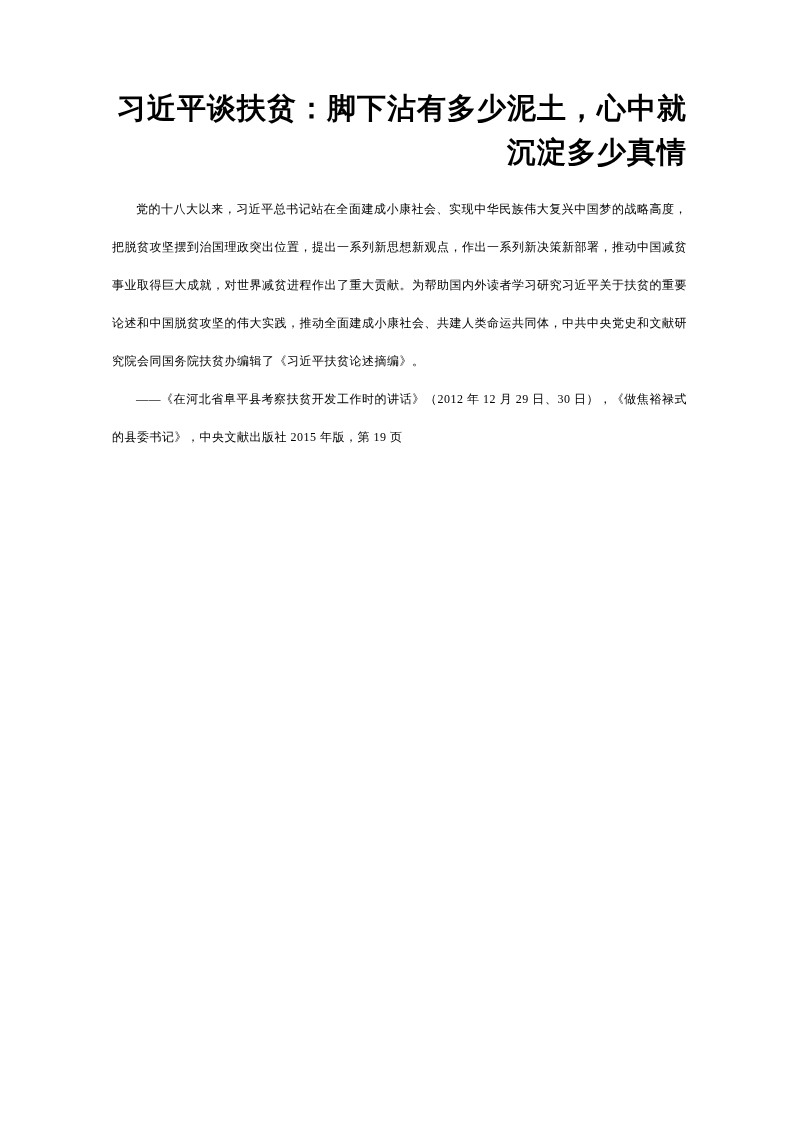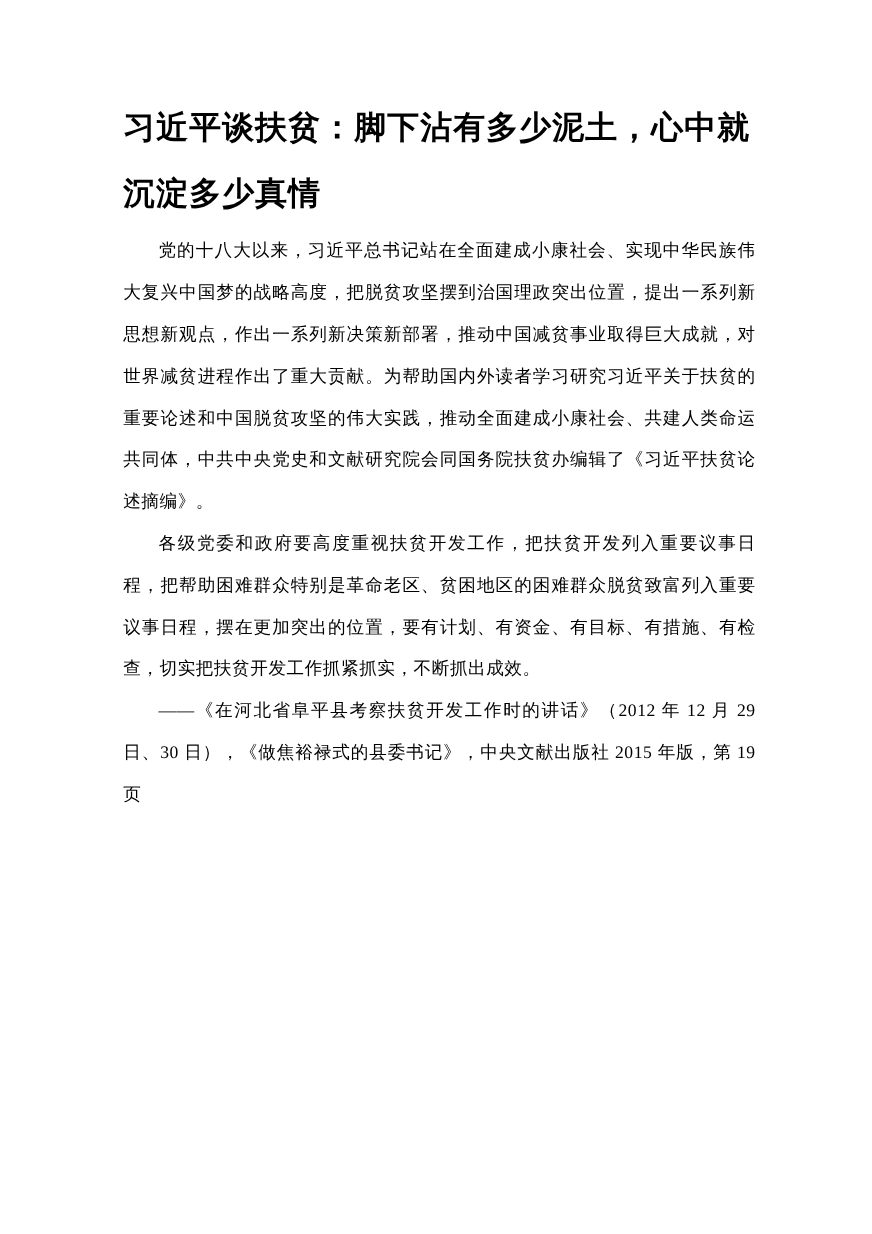--- a/index.html
+++ b/index.html
@@ -14,40 +14,39 @@
     background: #ffffff;
     box-sizing: border-box;
     padding: 86px 106px 0 112px;
     color: #000000;
     overflow: hidden;
   }
   .doc-title {
     font-family: "Liberation Sans", "DejaVu Sans", sans-serif;
     font-weight: 700;
     font-size: 29px;
-    line-height: 60px;
-    text-align: left;
-    margin: 0 0 4px 0;
+    line-height: 44px;
+    text-align: right;
+    margin: 0 0 16px 0;
     letter-spacing: 1px;
   }
   .doc-body {
     font-family: "Liberation Serif", "DejaVu Serif", serif;
   }
   .para {
-    font-size: 16px;
+    font-size: 12px;
     line-height: 38px;
     text-align: justify;
     text-indent: 2em;
     margin: 0;
     letter-spacing: 0.5px;
   }
 </style>
 </head>
 <body>
 
 <div class="page">
   <h1 class="doc-title">习近平谈扶贫：脚下沾有多少泥土，心中就沉淀多少真情</h1>
   <div class="doc-body">
     <p class="para">党的十八大以来，习近平总书记站在全面建成小康社会、实现中华民族伟大复兴中国梦的战略高度，把脱贫攻坚摆到治国理政突出位置，提出一系列新思想新观点，作出一系列新决策新部署，推动中国减贫事业取得巨大成就，对世界减贫进程作出了重大贡献。为帮助国内外读者学习研究习近平关于扶贫的重要论述和中国脱贫攻坚的伟大实践，推动全面建成小康社会、共建人类命运共同体，中共中央党史和文献研究院会同国务院扶贫办编辑了《习近平扶贫论述摘编》。</p>
-    <p class="para">各级党委和政府要高度重视扶贫开发工作，把扶贫开发列入重要议事日程，把帮助困难群众特别是革命老区、贫困地区的困难群众脱贫致富列入重要议事日程，摆在更加突出的位置，要有计划、有资金、有目标、有措施、有检查，切实把扶贫开发工作抓紧抓实，不断抓出成效。</p>
     <p class="para">——《在河北省阜平县考察扶贫开发工作时的讲话》（2012 年 12 月 29 日、30 日），《做焦裕禄式的县委书记》，中央文献出版社 2015 年版，第 19 页</p>
   </div>
 </div>
 
 </body></html>

